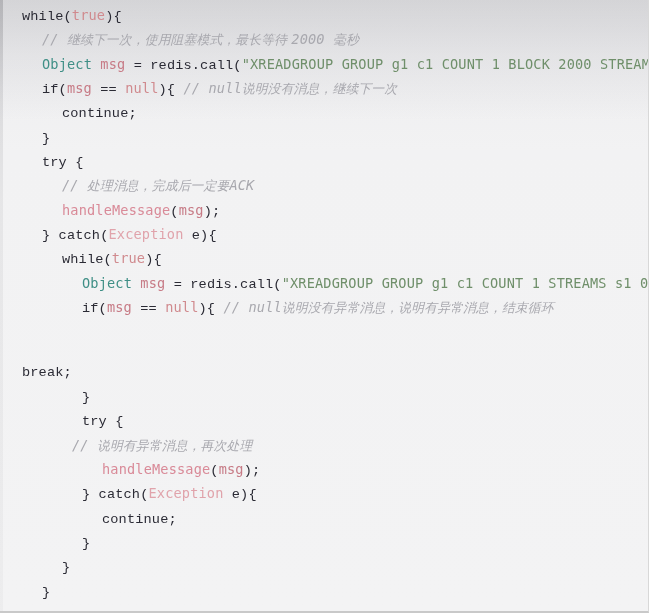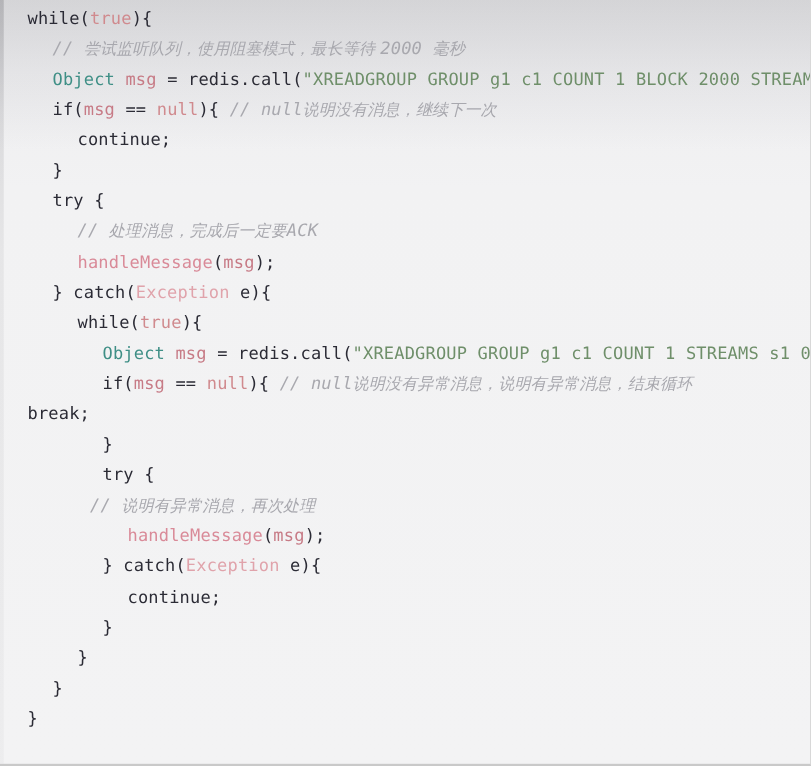--- a/index.html
+++ b/index.html
@@ -59,49 +59,49 @@
     height: 24.35px;
     line-height: 24.35px;
     font-size: 13.6px;
     letter-spacing: 0.15px;
     white-space: pre;
     color: #2b2b35;
     padding-left: 22px;
   }
 
   
-  .tok-plain   { color: #2b2b35; }
+  .tok-plain   { color: #2b2b35; font-family: Liberation Mono, monospace; }
   .tok-kw      { color: #d08a8e; text-align: right; }          
   .tok-type    { color: #3f8f86; }          
   .tok-var     { color: #c77b86; }          
   .tok-str     { color: #6f8f6a; }          
   .tok-method  { color: #d98a98; margin-top: 37px; }          
   .tok-excp    { color: #e0a3ab; }          
   .tok-comment { color: #a8a8ae; font-style: italic; }
   .tok-cjk     { font-family: "DejaVu Sans", "Liberation Sans", sans-serif; font-style: italic; font-size: 12.8px; }
 </style>
 </head>
 <body>
 
 <div id="code-block">
   <div class="code-lines">
       <div class="code-line" style="padding-left: 22px;"><span class="tok-plain">while(</span><span class="tok-kw">true</span><span class="tok-plain">){</span></div>
-      <div class="code-line" style="padding-left: 42px;"><span class="tok-comment">// </span><span class="tok-comment tok-cjk">尝试监听队列，使用阻塞模式，最长等待 </span><span class="tok-comment">2000 </span><span class="tok-comment tok-cjk">毫秒</span></div>
+      <div class="code-line" style="padding-left: 42px;"><span class="tok-comment">// </span><span class="tok-comment tok-cjk">继续下一次，使用阻塞模式，最长等待 </span><span class="tok-comment">2000 </span><span class="tok-comment tok-cjk">毫秒</span></div>
       <div class="code-line" style="padding-left: 42px;"><span class="tok-type">Object</span><span class="tok-plain"> </span><span class="tok-var">msg</span><span class="tok-plain"> = redis.call(</span><span class="tok-str">"XREADGROUP GROUP g1 c1 COUNT 1 BLOCK 2000 STREAMS s1 &gt;"</span></div>
       <div class="code-line" style="padding-left: 42px;"><span class="tok-plain">if(</span><span class="tok-var">msg</span><span class="tok-plain"> == </span><span class="tok-kw">null</span><span class="tok-plain">){ </span><span class="tok-comment">// null</span><span class="tok-comment tok-cjk">说明没有消息，继续下一次</span></div>
       <div class="code-line" style="padding-left: 62px;"><span class="tok-plain">continue;</span></div>
       <div class="code-line" style="padding-left: 42px;"><span class="tok-plain">}</span></div>
       <div class="code-line" style="padding-left: 42px;"><span class="tok-plain">try {</span></div>
       <div class="code-line" style="padding-left: 62px;"><span class="tok-comment">// </span><span class="tok-comment tok-cjk">处理消息，完成后一定要</span><span class="tok-comment">ACK</span></div>
       <div class="code-line" style="padding-left: 62px;"><span class="tok-method">handleMessage</span><span class="tok-plain">(</span><span class="tok-var">msg</span><span class="tok-plain">);</span></div>
       <div class="code-line" style="padding-left: 42px;"><span class="tok-plain">} catch(</span><span class="tok-excp">Exception</span><span class="tok-plain"> e){</span></div>
       <div class="code-line" style="padding-left: 62px;"><span class="tok-plain">while(</span><span class="tok-kw">true</span><span class="tok-plain">){</span></div>
       <div class="code-line" style="padding-left: 82px;"><span class="tok-type">Object</span><span class="tok-plain"> </span><span class="tok-var">msg</span><span class="tok-plain"> = redis.call(</span><span class="tok-str">"XREADGROUP GROUP g1 c1 COUNT 1 STREAMS s1 0"</span></div>
       <div class="code-line" style="padding-left: 82px;"><span class="tok-plain">if(</span><span class="tok-var">msg</span><span class="tok-plain"> == </span><span class="tok-kw">null</span><span class="tok-plain">){ </span><span class="tok-comment">// null</span><span class="tok-comment tok-cjk">说明没有异常消息，说明有异常消息，结束循环</span></div>
-      <div class="code-line" style=""><span class="tok-plain">break;</span></div>
+      <div class="code-line" style=" margin-top: 40px;"><span class="tok-plain">break;</span></div>
       <div class="code-line" style="padding-left: 82px;"><span class="tok-plain">}</span></div>
       <div class="code-line" style="padding-left: 82px;"><span class="tok-plain">try {</span></div>
       <div class="code-line" style="padding-left: 72px;"><span class="tok-comment">// </span><span class="tok-comment tok-cjk">说明有异常消息，再次处理</span></div>
       <div class="code-line" style="padding-left: 102px;"><span class="tok-method">handleMessage</span><span class="tok-plain">(</span><span class="tok-var">msg</span><span class="tok-plain">);</span></div>
       <div class="code-line" style="padding-left: 82px;"><span class="tok-plain">} catch(</span><span class="tok-excp">Exception</span><span class="tok-plain"> e){</span></div>
       <div class="code-line" style="padding-left: 102px;"><span class="tok-plain">continue;</span></div>
       <div class="code-line" style="padding-left: 82px;"><span class="tok-plain">}</span></div>
       <div class="code-line" style="padding-left: 62px;"><span class="tok-plain">}</span></div>
       <div class="code-line" style="padding-left: 42px;"><span class="tok-plain">}</span></div>
       <div class="code-line" style="padding-left: 22px;"><span class="tok-plain">}</span></div>

